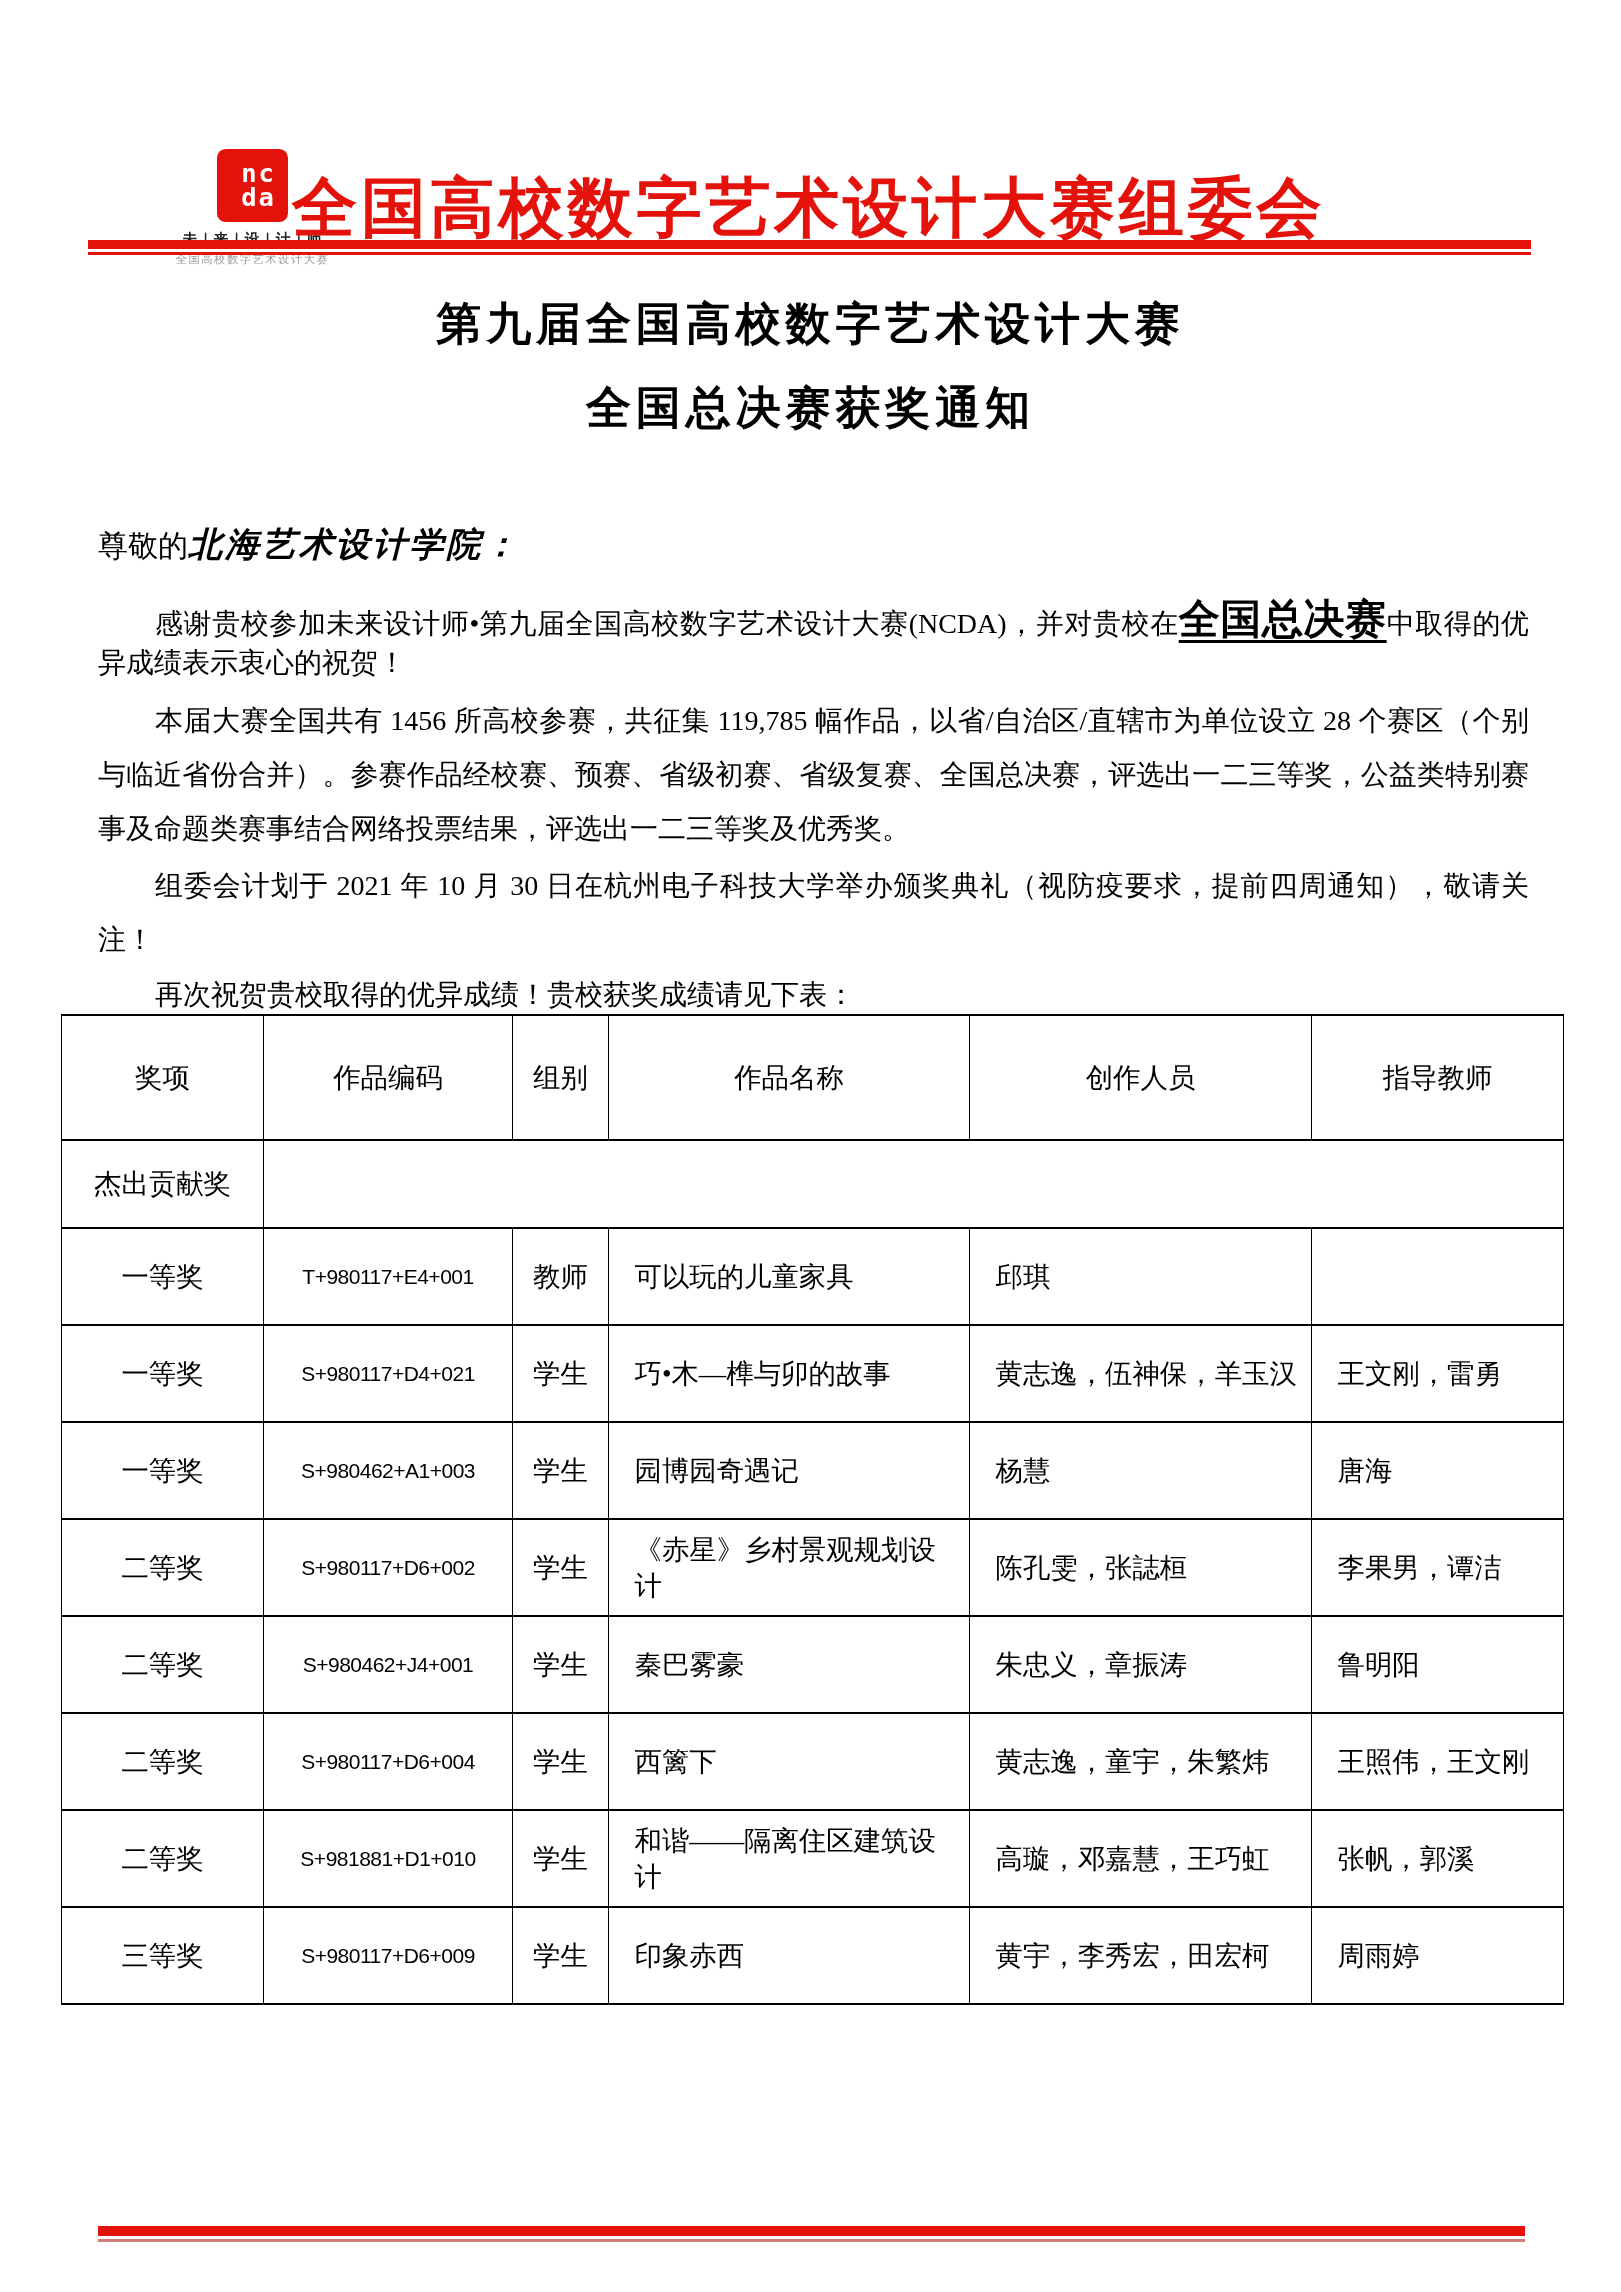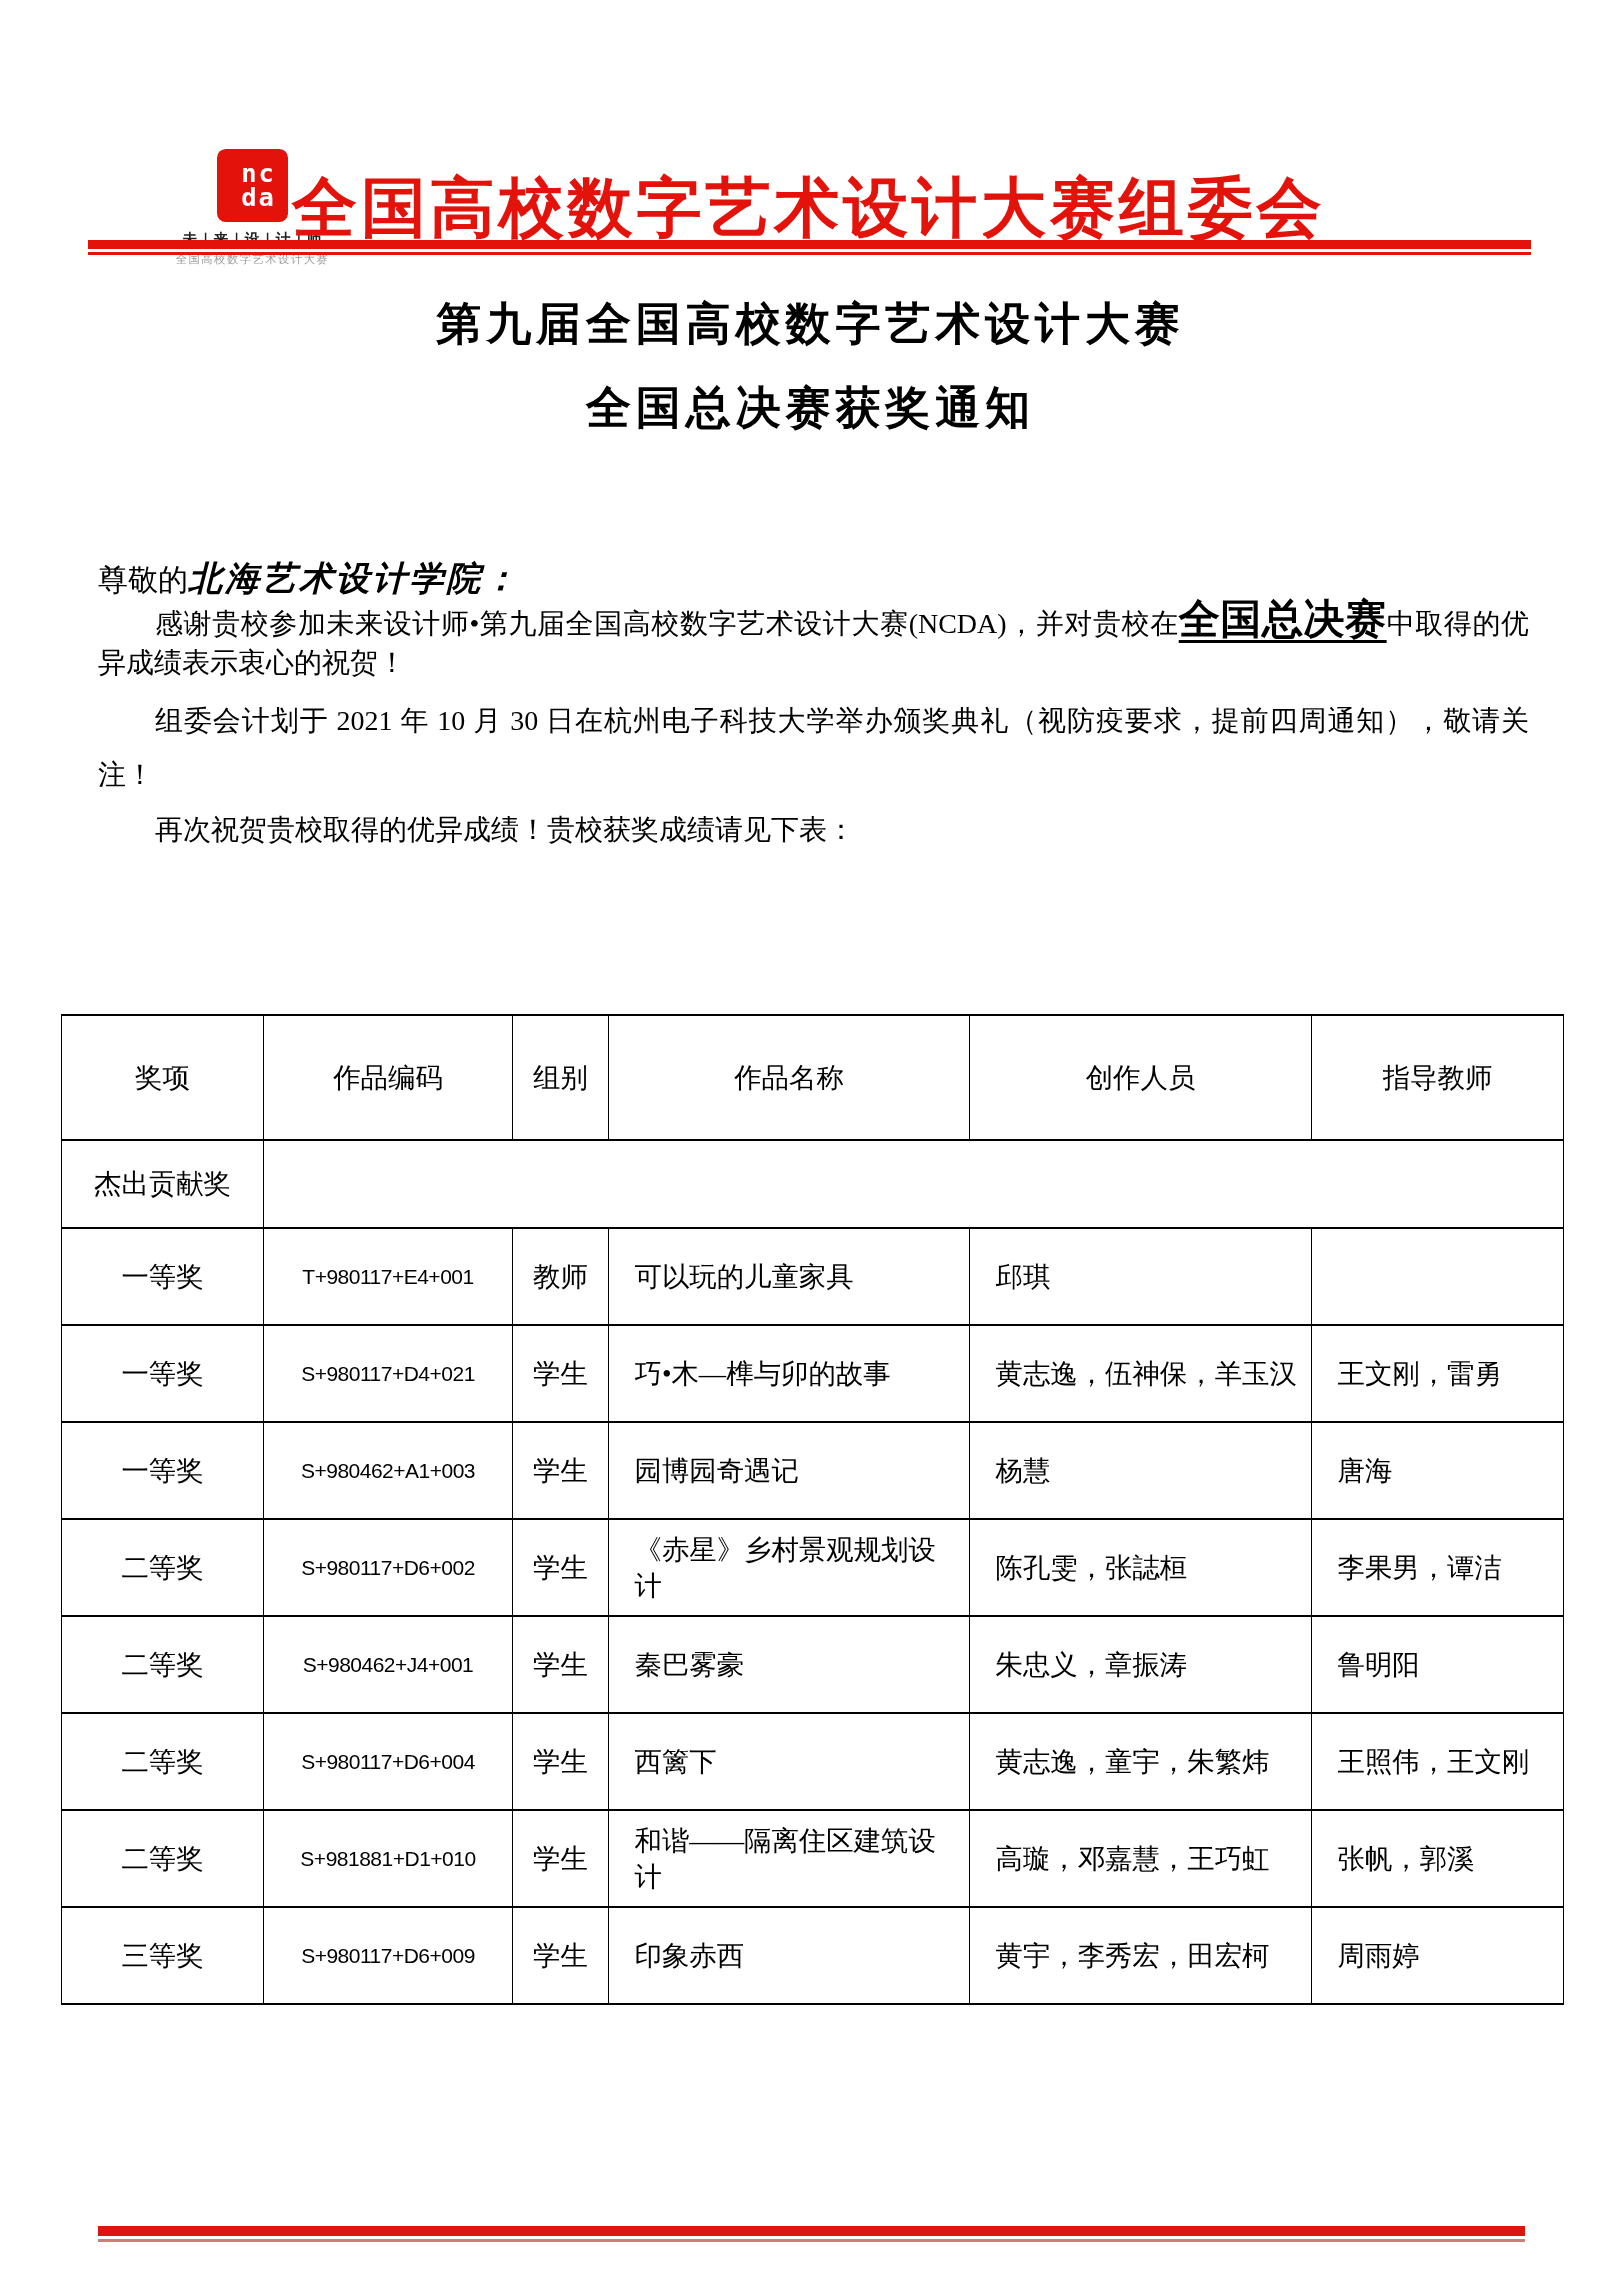--- a/index.html
+++ b/index.html
@@ -55,21 +55,21 @@
   .doc-title {
     position: absolute; left: 0; width: 100%;
     text-align: center; font-weight: bold;
     font-size: 45px; letter-spacing: 4.9px; white-space: nowrap;
   }
   .doc-title.line1 { top: 294px; }
   .doc-title.line2 { top: 378px; }
 
   
   .salutation {
-    position: absolute; left: 98px; top: 556px;
+    position: absolute; left: 98px; top: 522px;
     font-size: 30px; white-space: nowrap;
   }
   .school-name {
     font-weight: bold; font-style: italic;
     font-size: 34px; letter-spacing: 2.9px;
   }
   .body-text {
     position: absolute; left: 98px; right: 92px; top: 600px;
     font-size: 28px; text-align: justify;
   }
@@ -133,20 +133,21 @@
 <div class="doc-title line2">全国总决赛获奖通知</div>
 
 <div class="salutation">
   <span>尊敬的</span><span class="school-name">北海艺术设计学院</span><span class="school-name">：</span>
 </div>
 
 <div class="body-text">
   <p class="p1">
     <span>感谢贵校参加未来设计师•第九届全国高校数字艺术设计大赛(NCDA)，并对贵校在</span><span class="finals-highlight">全国总决赛</span><span>中取得的优异成绩表示衷心的祝贺！</span>
   </p>
+  <p class="p2">本届大赛全国共有 1456 所高校参赛，共征集 119,785 幅作品，以省/自治区/直辖市为单位设立 28 个赛区（个别与临近省份合并）。参赛作品经校赛、预赛、省级初赛、省级复赛、全国总决赛，评选出一二三等奖，公益类特别赛事及命题类赛事结合网络投票结果，评选出一二三等奖及优秀奖。</p>
   <p class="p3">组委会计划于 2021 年 10 月 30 日在杭州电子科技大学举办颁奖典礼（视防疫要求，提前四周通知），敬请关注！</p>
   <p class="p4">再次祝贺贵校取得的优异成绩！贵校获奖成绩请见下表：</p>
 </div>
 
 <table class="award-table">
   <colgroup>
     <col style="width:202px">
       <col style="width:249px">
       <col style="width:96px">
     <col style="width:361px">

